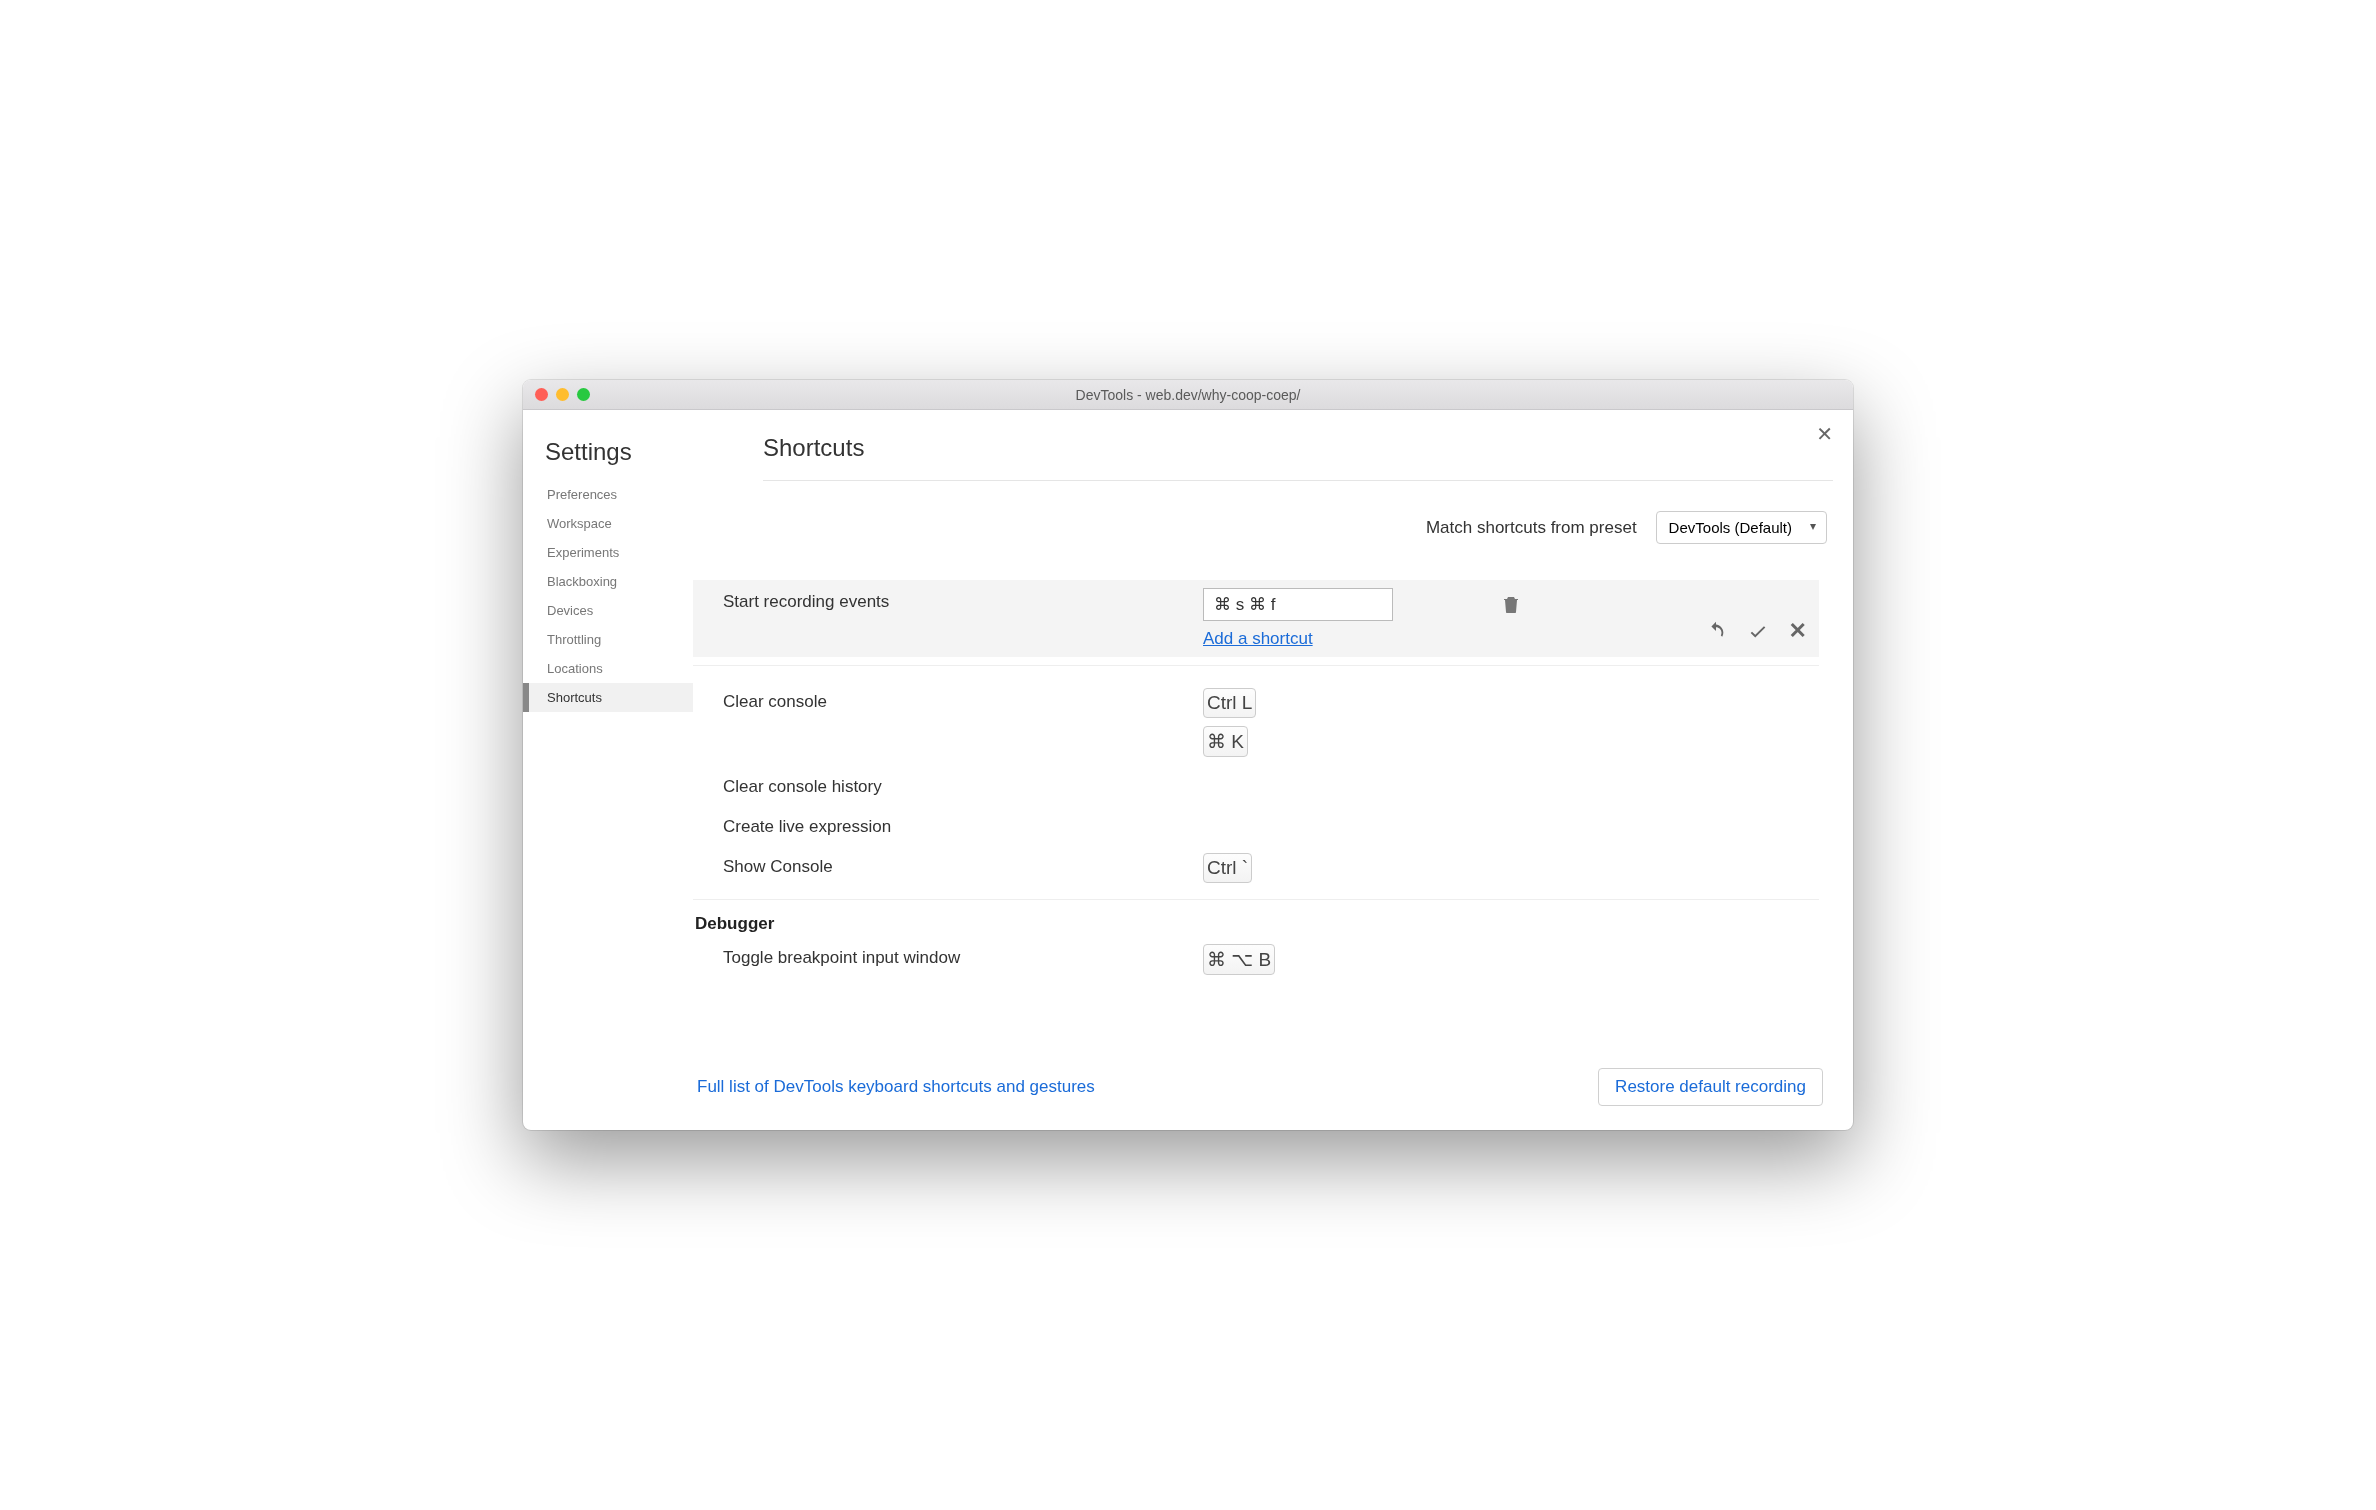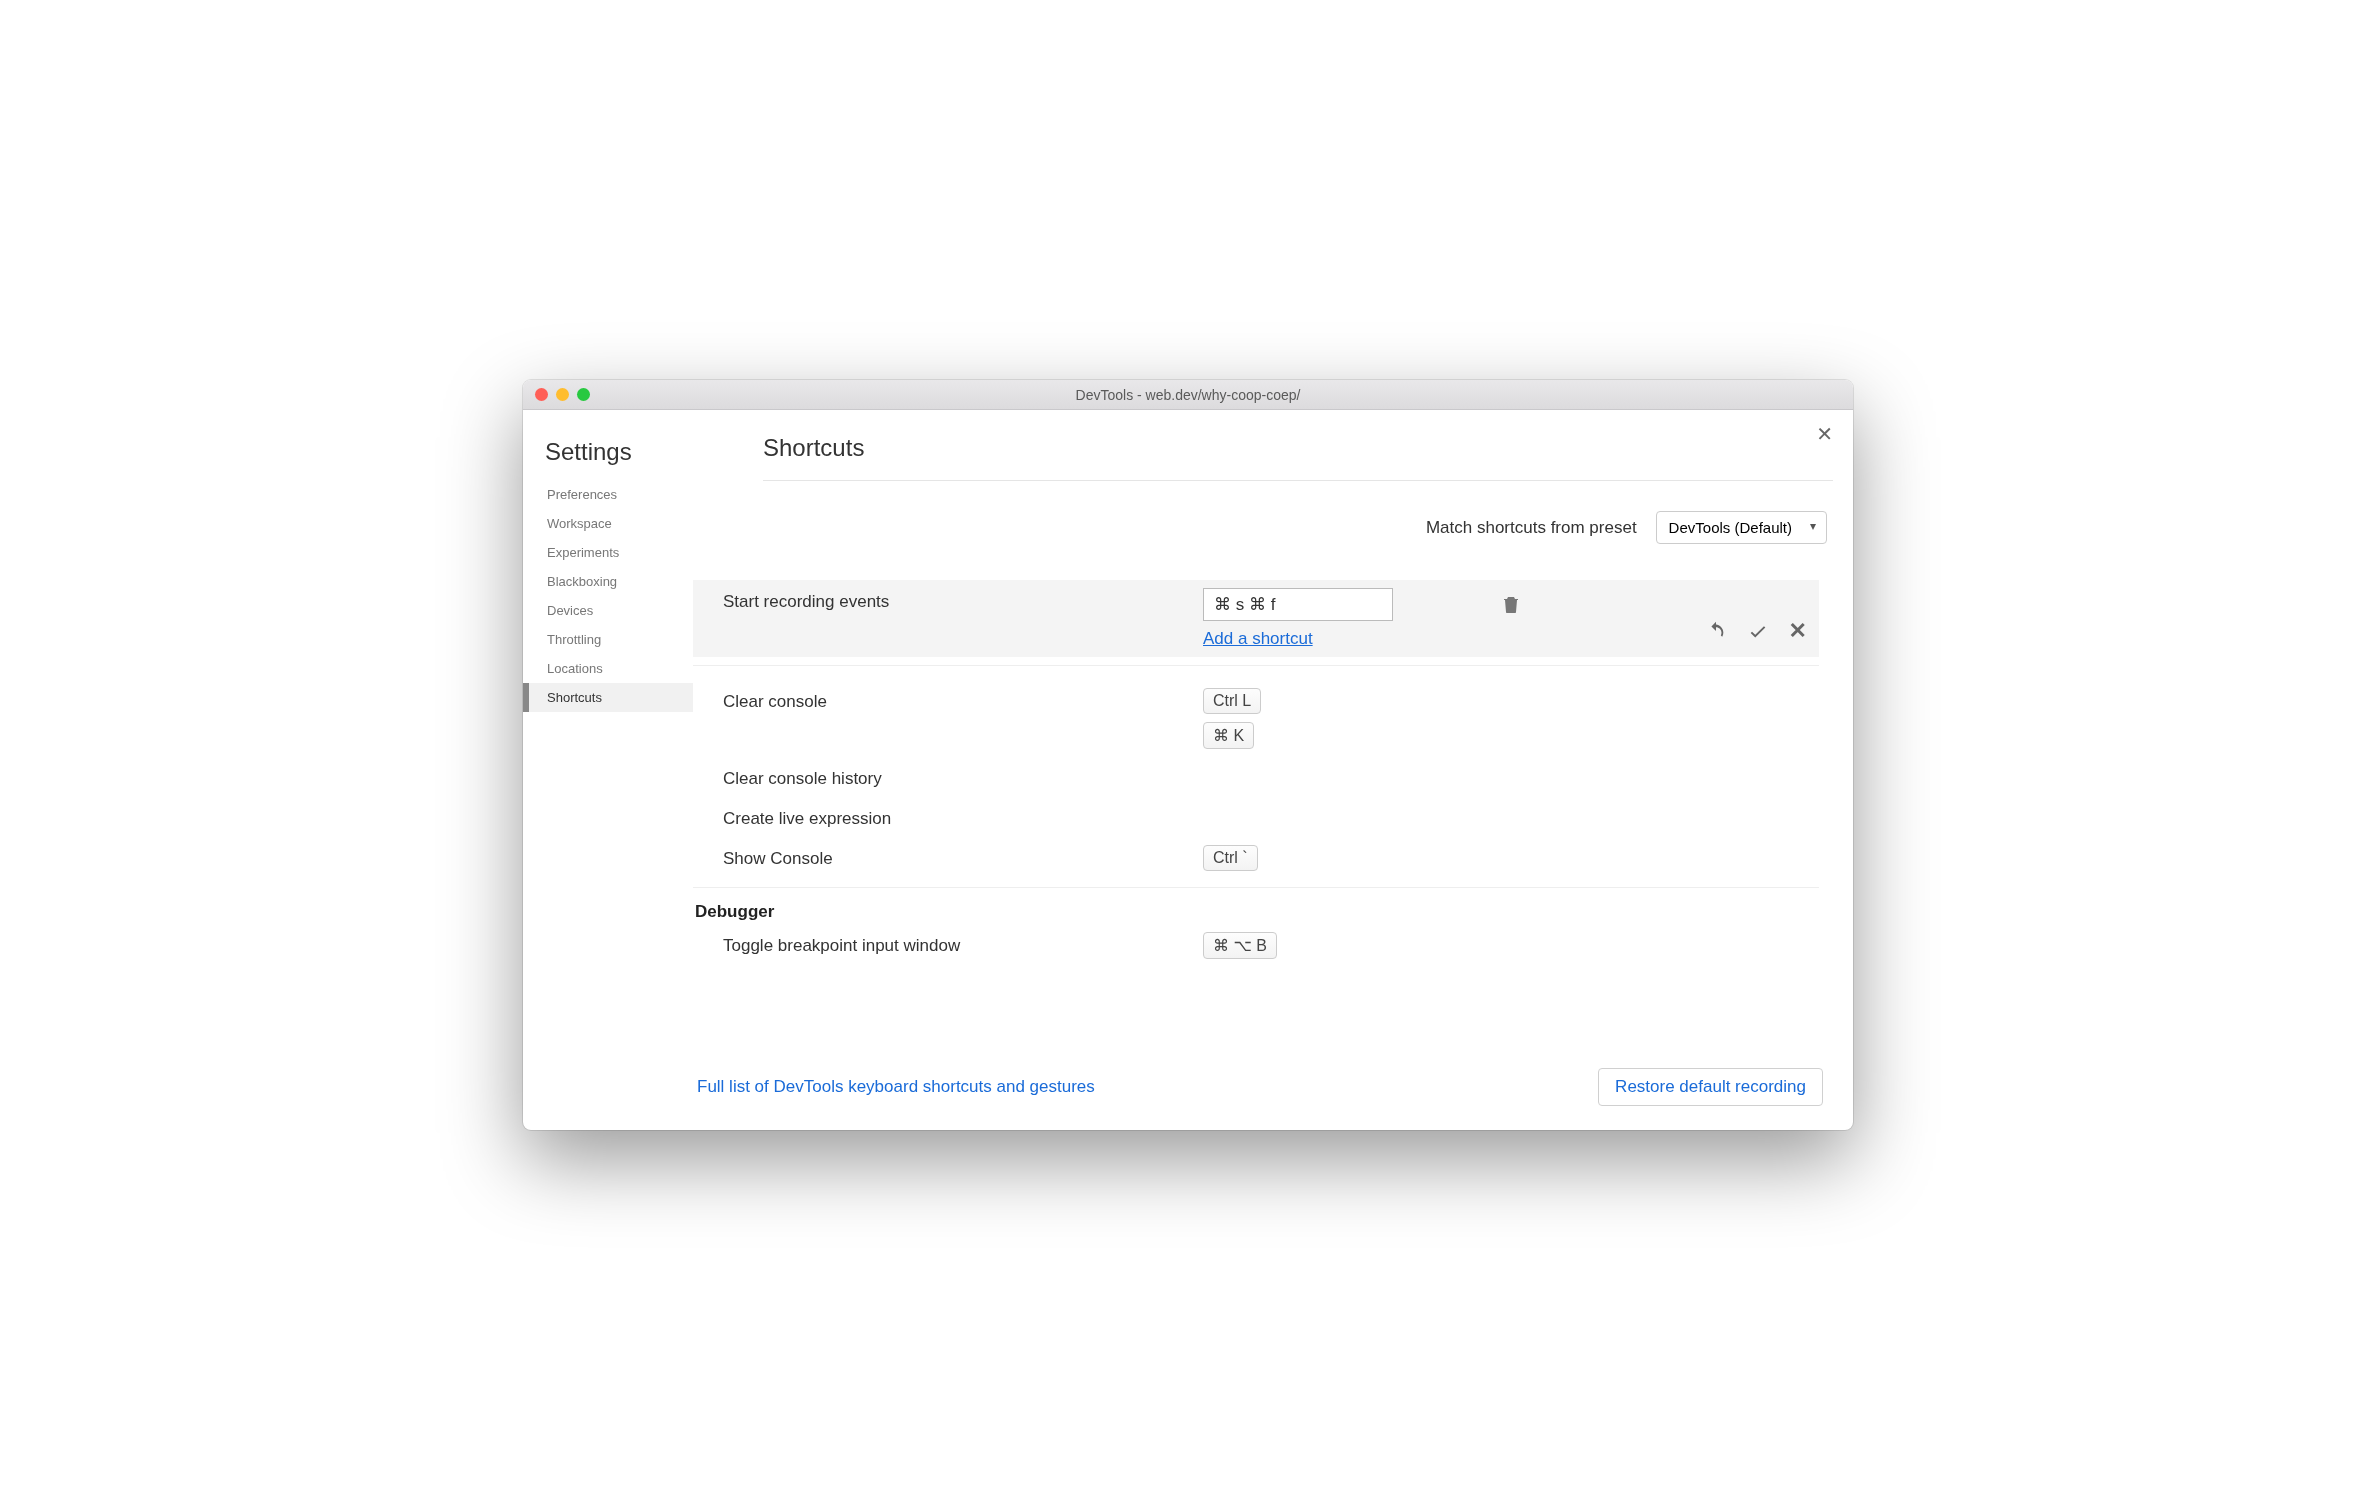--- a/index.html
+++ b/index.html
@@ -106,21 +106,21 @@
   padding: 8px 12px 8px 30px;
   font-size: 17px; color: #333;
   min-height: 38px;
 }
 .shortcut-row.editing { background: #f4f4f4; align-items: flex-start; }
 .shortcut-name { flex: 0 0 480px; padding-top: 4px; }
 .shortcut-keys { flex: 0 0 300px; display: flex; flex-direction: column; gap: 8px; align-items: flex-start; }
 .key-badge {
   border: 1px solid #ccc; border-radius: 4px;
   background: linear-gradient(#fdfdfd,#f3f3f3);
-  padding: 3px 9px; font-size: 16px; color: #444;
+  padding: 3px 3px; font-size: 19px; color: #444;
   white-space: nowrap;
 }
 .key-input {
   border: 1px solid #bbb; border-radius: 0; background: #fff;
   padding: 5px 10px; font-size: 17px; color: #333; min-width: 190px;
 }
 .add-link {
   color: #1a6bd8; text-decoration: underline; font-size: 17px; cursor: pointer;
 }
 .row-extra { flex: 1; display: flex; align-items: flex-start; gap: 12px; padding-top: 2px; }

